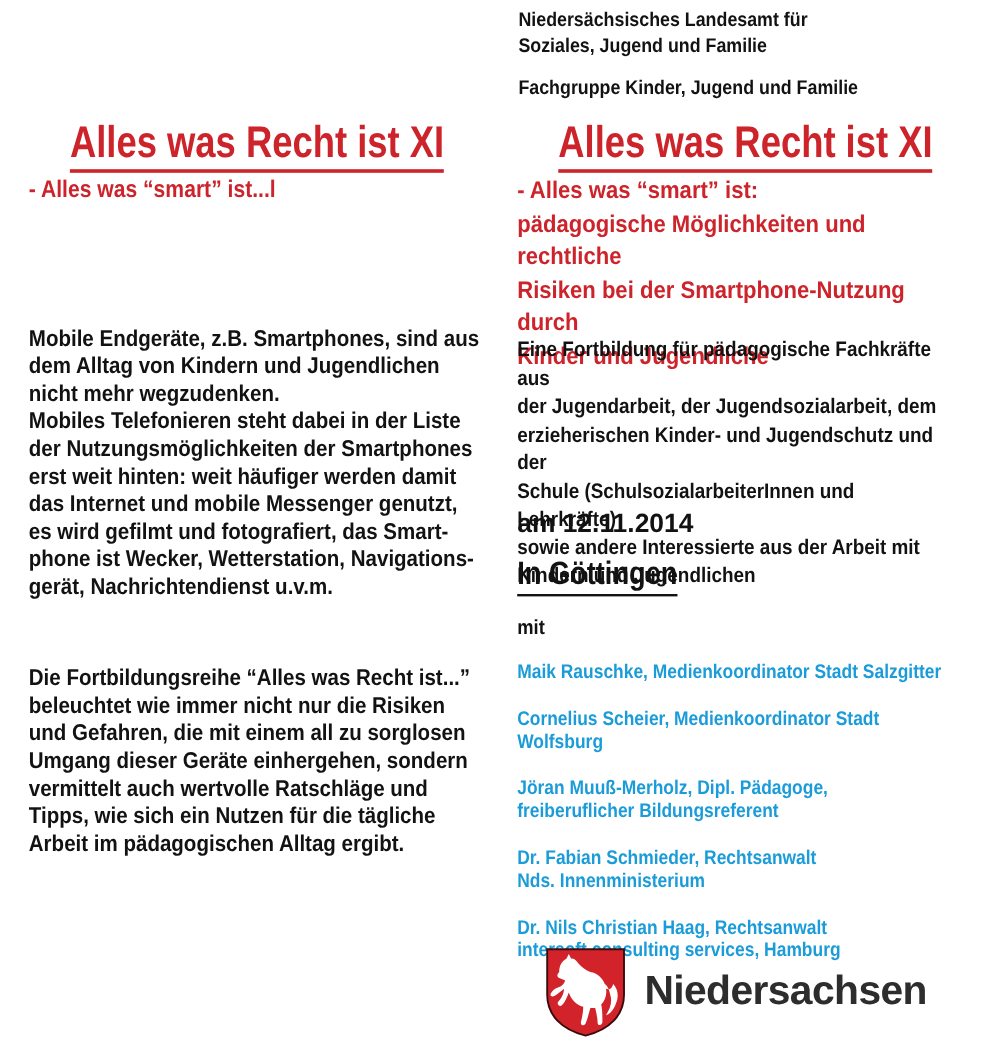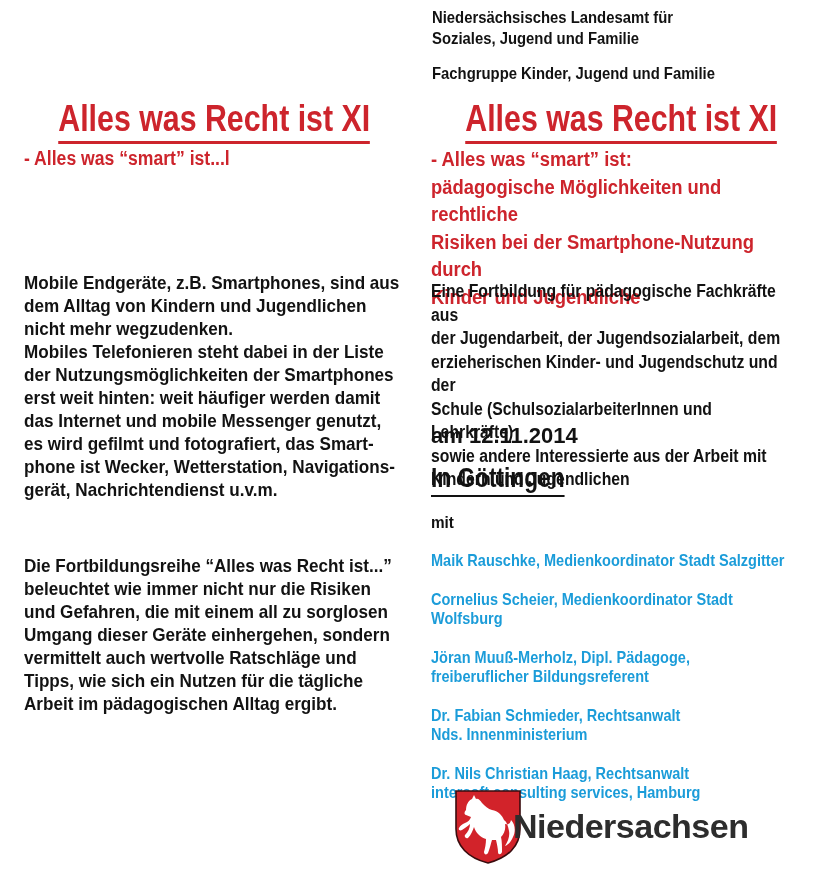--- a/index.html
+++ b/index.html
@@ -30,21 +30,21 @@
   .date{left:431px;top:423px;font-size:22px;line-height:26px;}
   .location{
     left:431px;top:463px;font-size:27px;line-height:30px;display:inline-block;
     transform:scaleX(.84);border-bottom:2.5px solid #121212;padding-bottom:2px;
   }
   .with{left:431px;top:513px;font-size:17px;transform:scaleX(.9);}
   .speakers{left:431px;top:551px;color:#1b9cd9;font-size:16.5px;line-height:19px;transform:scaleX(.88);}
   .speaker{margin:0 0 20px 0;}
   
   .shield{left:452px;top:789px;width:72px;height:76px;}
-  .wordmark{left:513px;top:806px;font-size:34px;line-height:40px;color:#2d2d2d;letter-spacing:-.5px;}
+  .wordmark{left:537px;top:806px;font-size:34px;line-height:40px;color:#2d2d2d;letter-spacing:-.5px;}
 </style>
 </head>
 <body>
 
 <div class="abs org pre">Niedersächsisches Landesamt für
 Soziales, Jugend und Familie</div>
 <div class="abs dept">Fachgruppe Kinder, Jugend und Familie</div>
 
 <div class="abs title-left">
   <span class="big-title">Alles was Recht ist XI</span>

